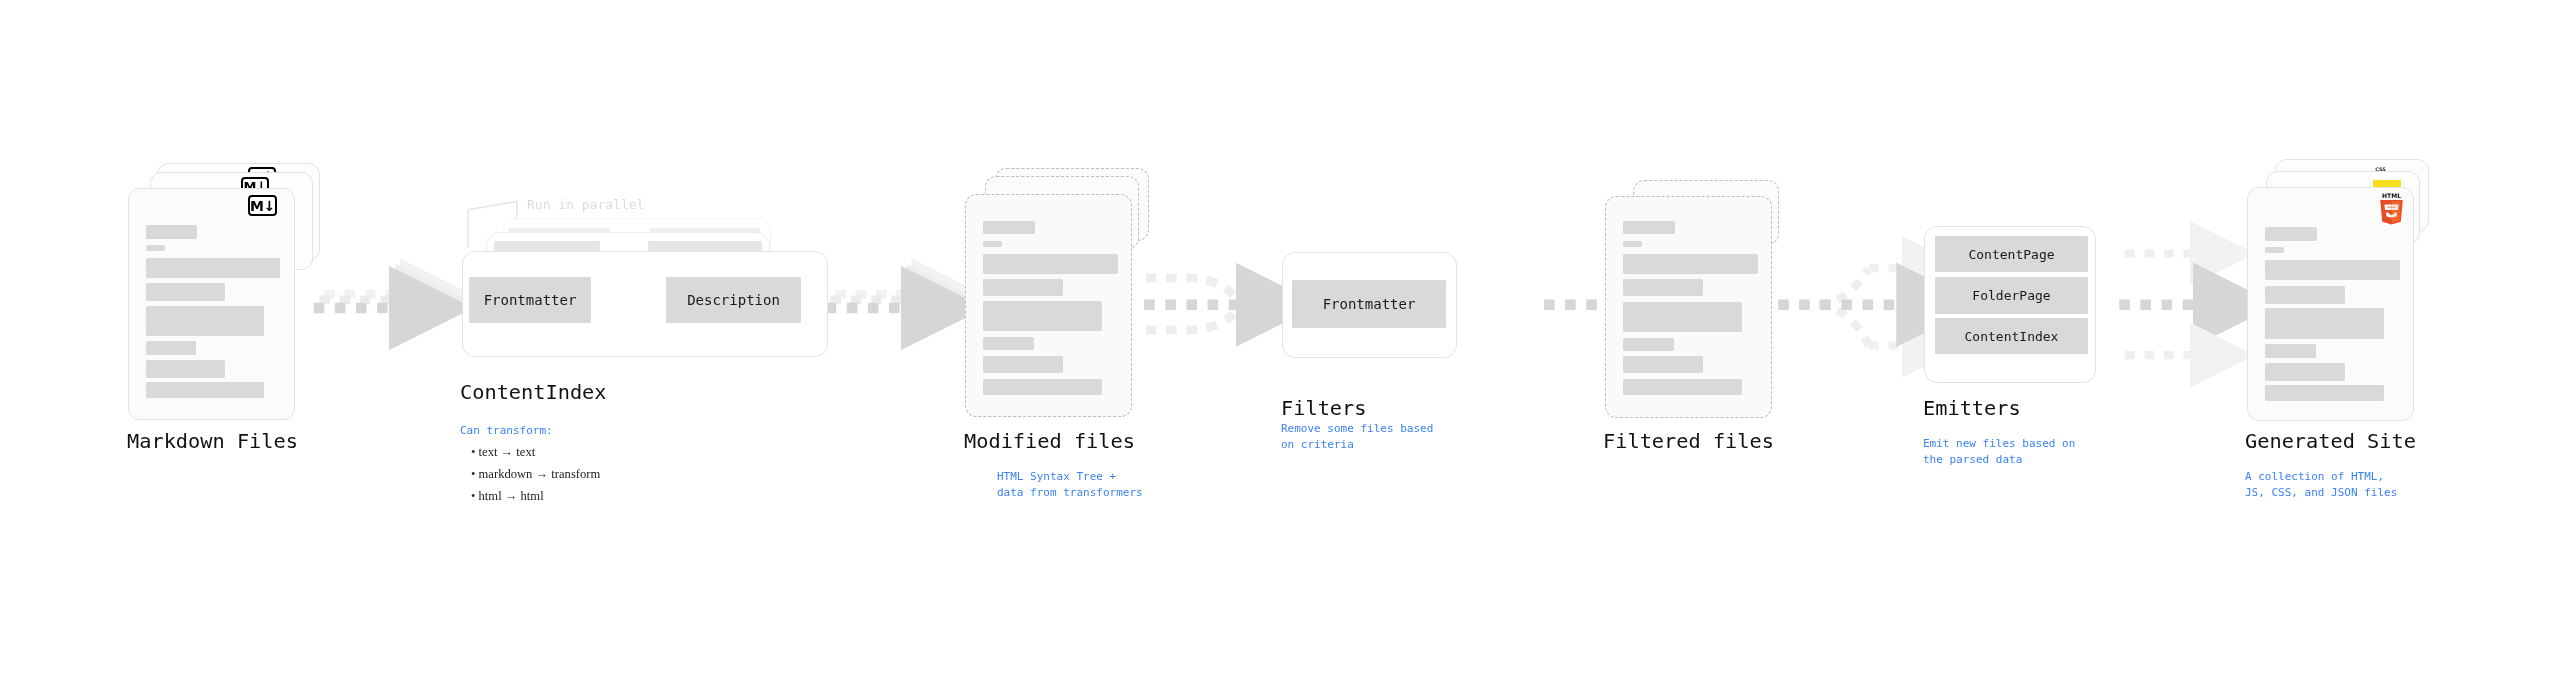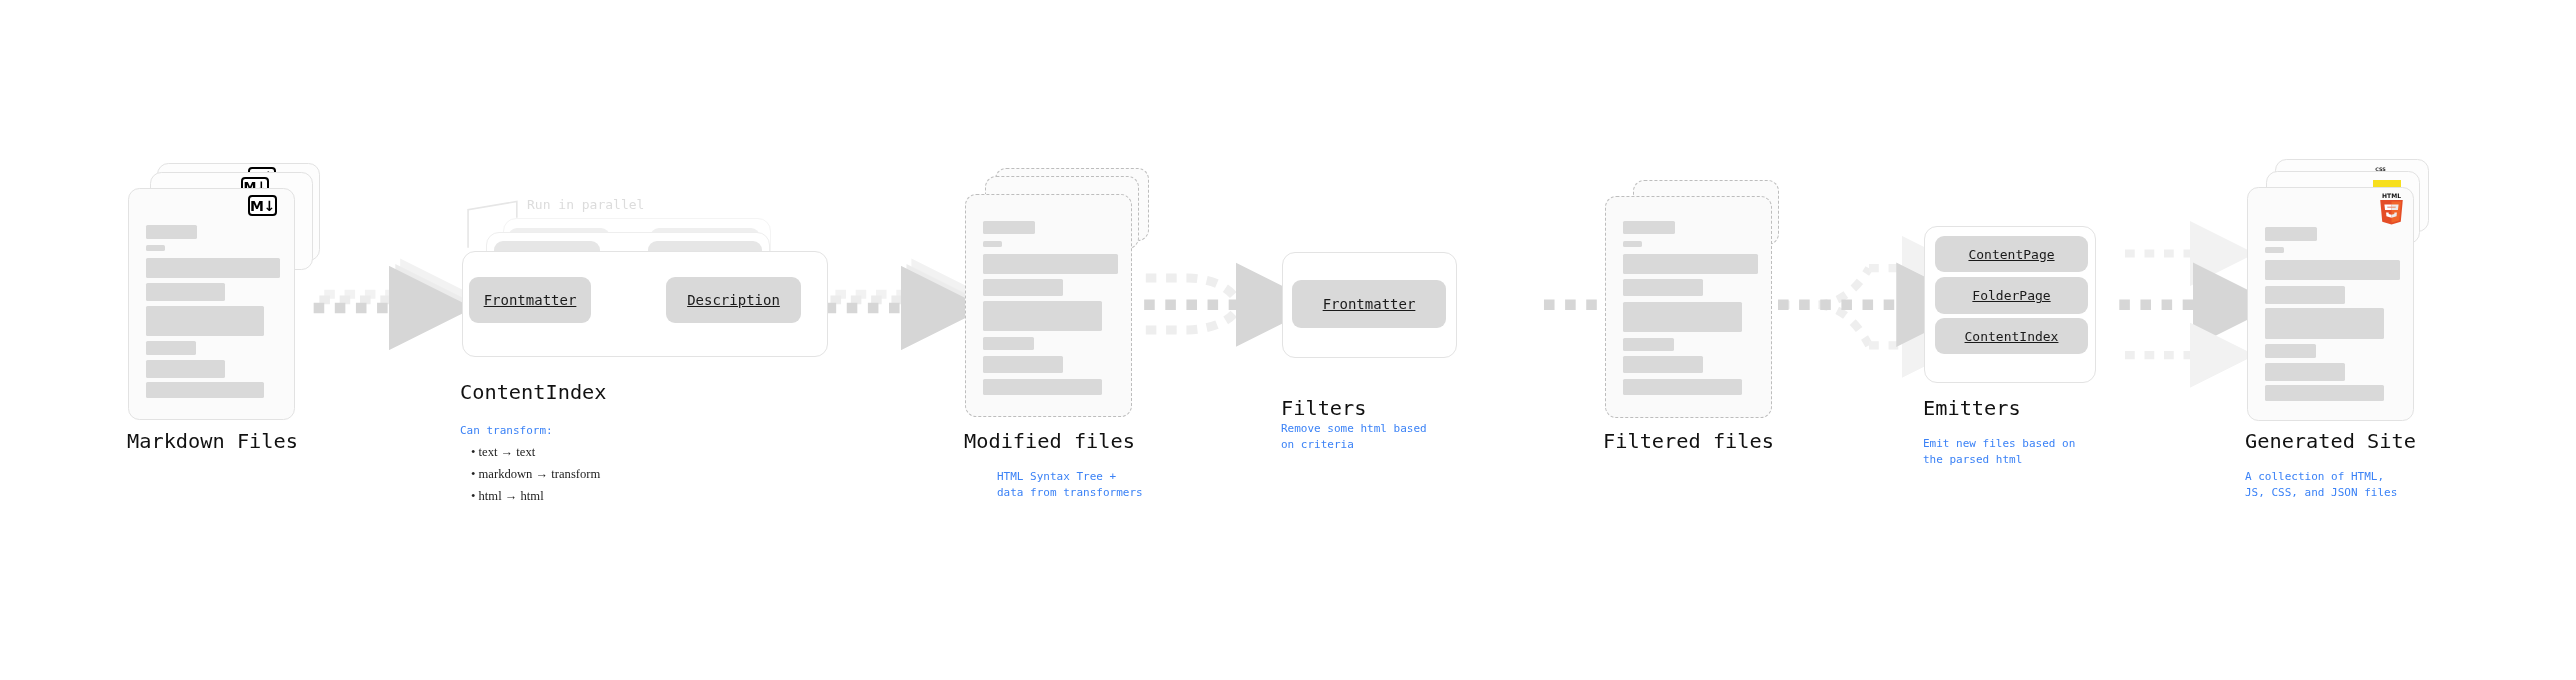--- a/index.html
+++ b/index.html
@@ -49,26 +49,25 @@
     border:1.6px solid #e3e3e3;
     border-radius:13px;
     background:#ffffff;
   }
   .groupbox.faded1 { border-color:#eeeeee; }
   .groupbox.faded2 { border-color:#f4f4f4; }
 
   .pill {
     position:absolute;
     background:#d9d9d9;
-    border-radius:9px;
+    border-radius:1px;
     display:flex; align-items:center; justify-content:center;
     font-family:"DejaVu Sans Mono","Liberation Mono",monospace;
     font-size:14px; color:#1a1a1a;
     white-space:nowrap;
-    text-decoration:underline;
   }
   .pill.ghost1 { background:#e6e6e6; color:transparent; }
   .pill.ghost2 { background:#efefef; color:transparent; }
 
   
   .caption {
     position:absolute;
     font-family:"DejaVu Sans Mono","Liberation Mono",monospace;
     font-size:20.3px;
     color:#111111;
@@ -231,21 +230,21 @@
     </div>
     <div class="caption" style="left:964px; top:429px;">Modified files</div>
     <div class="subcaption" style="left:964px; top:469px;margin-left:33px;">HTML Syntax Tree +
 data from transformers</div>
   </div>
 
   <div>
     <div class="groupbox" style="left:1282px; top:252px; width:175px; height:106px;"></div>
     <div class="pill" style="left:1292px; top:280px; width:154px; height:48px;">Frontmatter</div>
     <div class="caption" style="left:1281px; top:396px;">Filters</div>
-    <div class="subcaption" style="left:1281px; top:421px;">Remove some html based
+    <div class="subcaption" style="left:1281px; top:421px;">Remove some files based
 on criteria</div>
   </div>
 
   <div>
     <div class="stackback dashed" style="left:1633px; top:180px; width:146px; height:65px;"></div>
     <div class="filecard dashed" style="left:1605px; top:196px; width:167px; height:222px;">
       <div class="bar" style="left:17px; top:24.4px; width:52px; height:13px;"></div>
       <div class="bar" style="left:17px; top:44px; width:18.7px; height:5.7px;"></div>
       <div class="bar" style="left:17px; top:57px; width:135px; height:19.5px;"></div>
       <div class="bar" style="left:17px; top:82px; width:80px; height:17px;"></div>
@@ -257,21 +256,21 @@
     <div class="caption" style="left:1603px; top:429px;">Filtered files</div>
   </div>
 
   <div>
     <div class="groupbox" style="left:1924px; top:226px; width:172px; height:157px;"></div>
     <div class="pill" style="left:1935px; top:236px; width:153px; height:36px; font-size:13px;">ContentPage</div>
     <div class="pill" style="left:1935px; top:277px; width:153px; height:37px; font-size:13px;">FolderPage</div>
     <div class="pill" style="left:1935px; top:318px; width:153px; height:36px; font-size:13px;">ContentIndex</div>
     <div class="caption" style="left:1923px; top:396px;">Emitters</div>
     <div class="subcaption" style="left:1923px; top:436px;">Emit new files based on
-the parsed html</div>
+the parsed data</div>
   </div>
 
   <div>
     <div class="stackback" style="left:2275px; top:159px; width:154px; height:73px;"></div>
     <div class="css3-mini" style="left:2369px; top:165px;">
       <svg width="23" height="9.8" viewBox="0 0 28 12">
         <rect x="0" y="8" width="28" height="4" fill="#264de4"></rect>
         <text x="14" y="7" text-anchor="middle" font-family="DejaVu Sans, sans-serif" font-size="6" font-weight="bold" fill="#222">CSS</text>
       </svg>
     </div>

